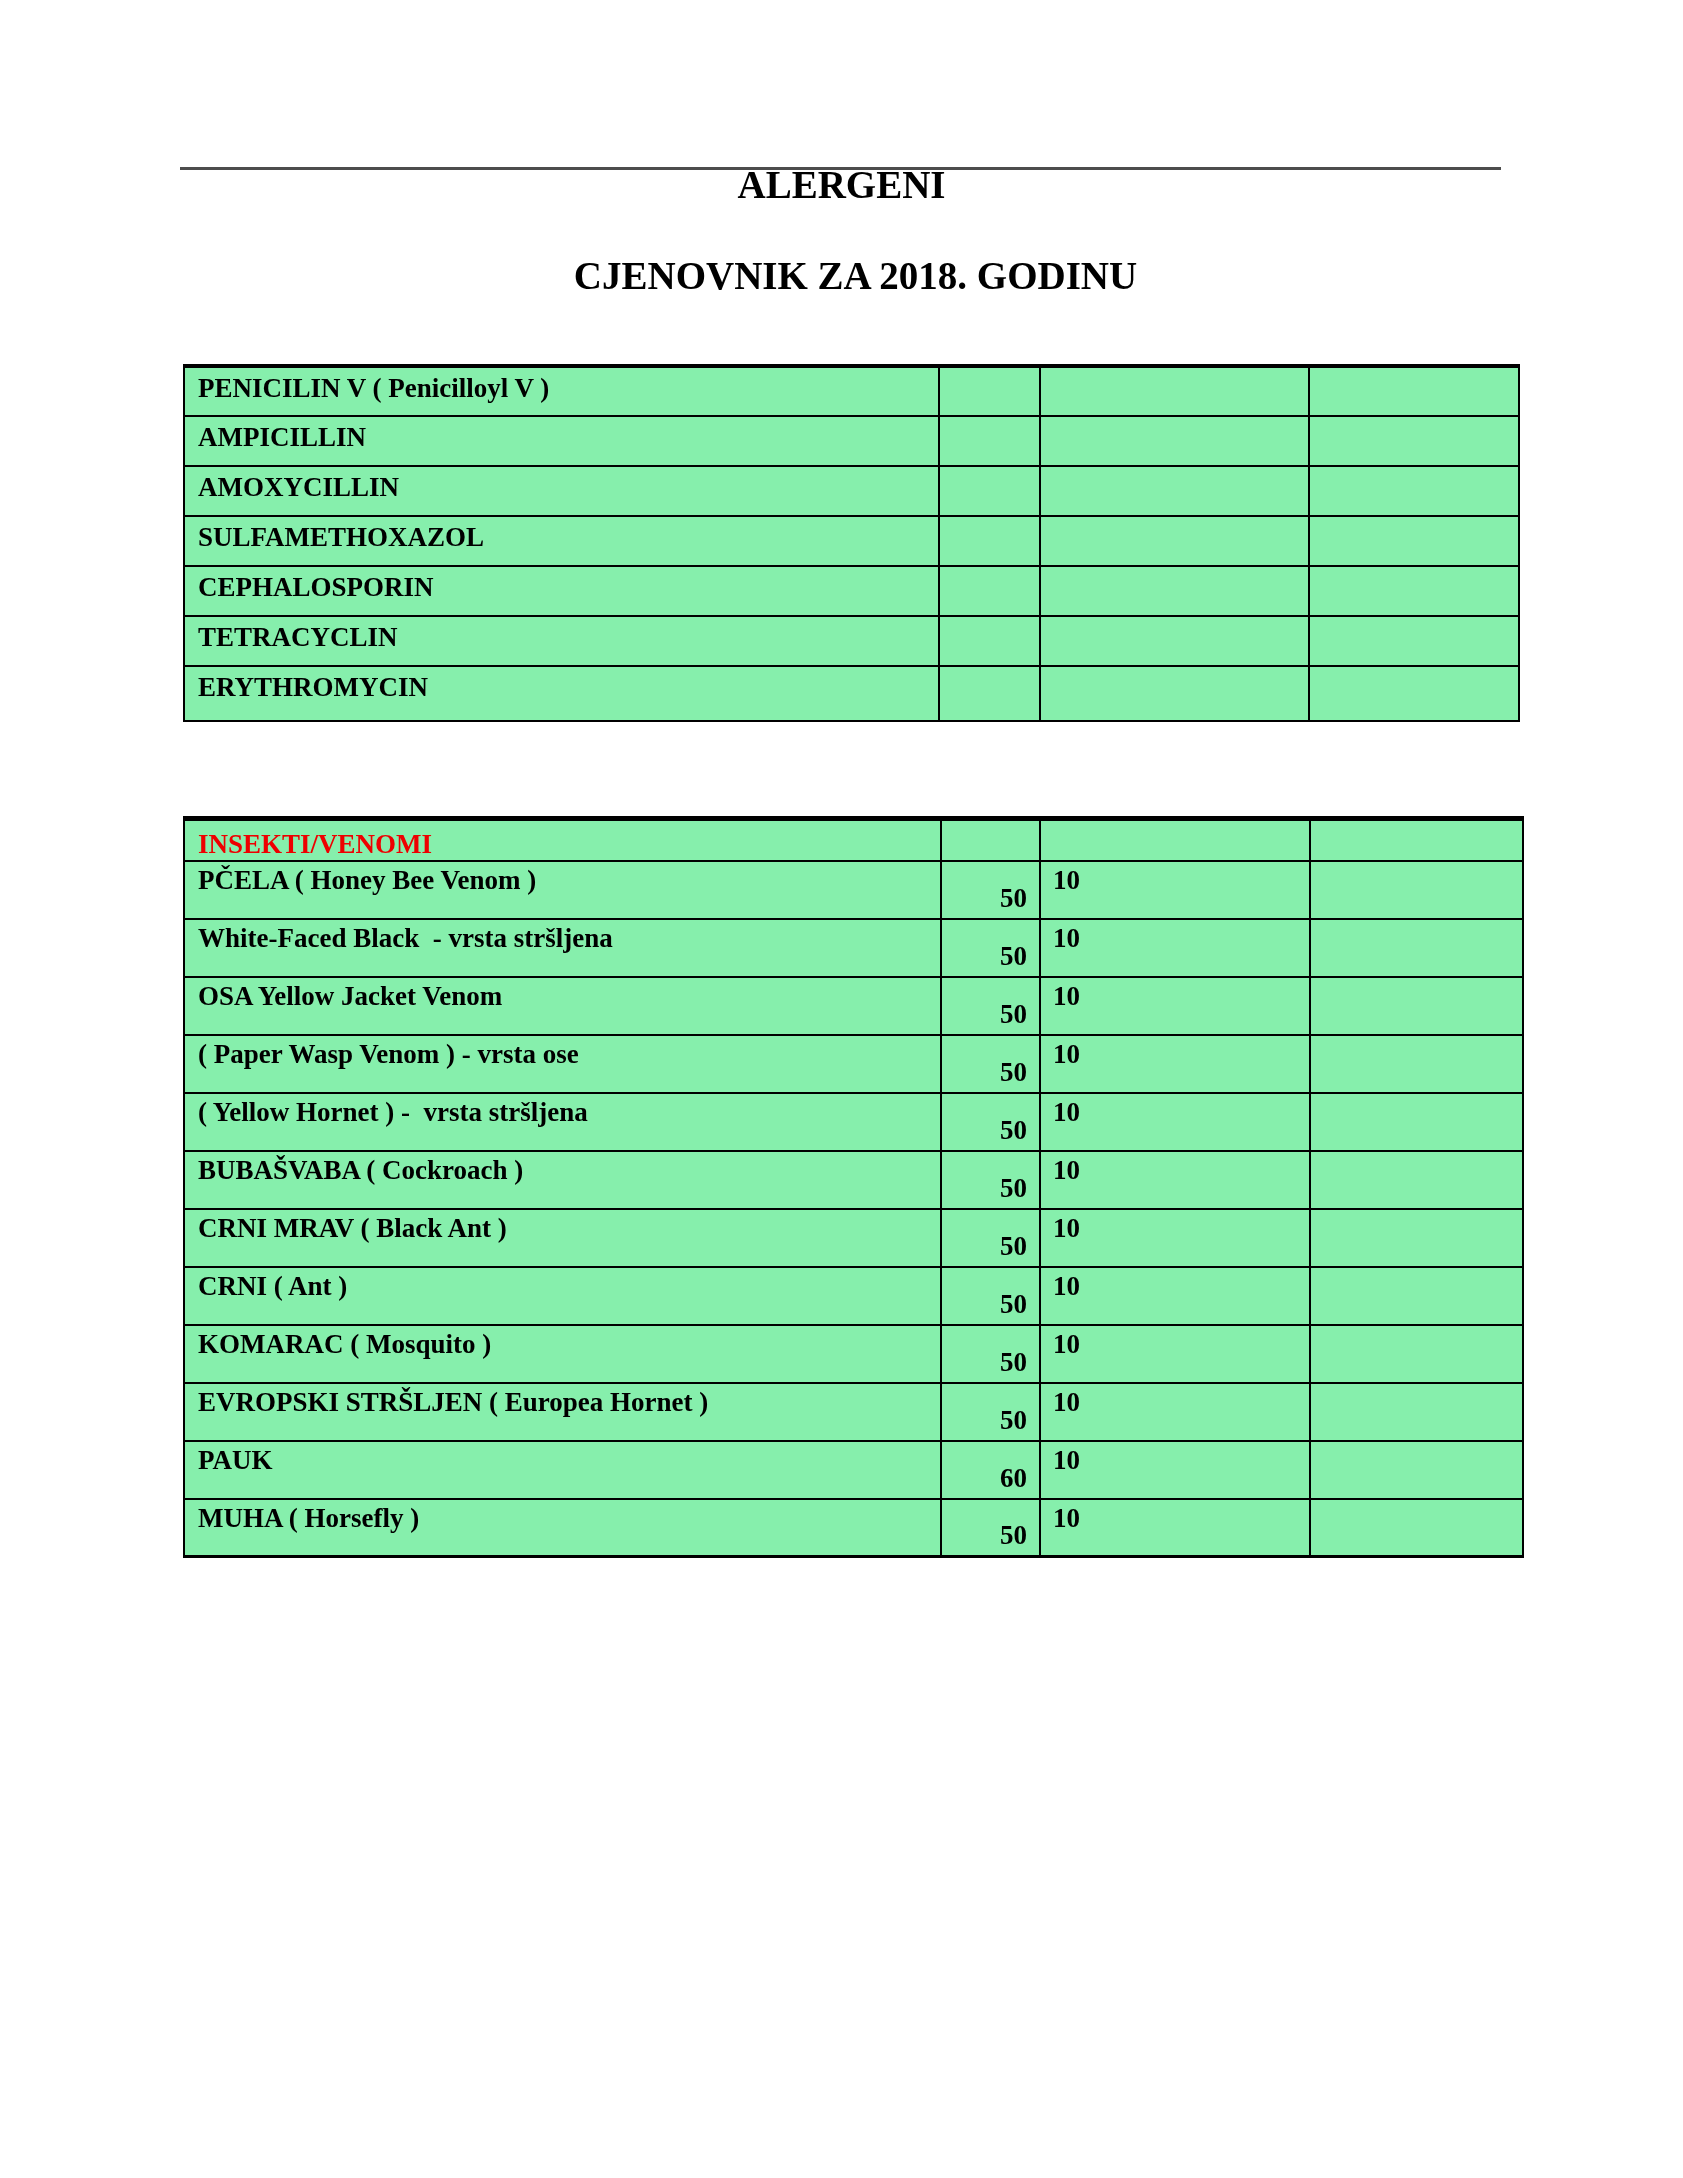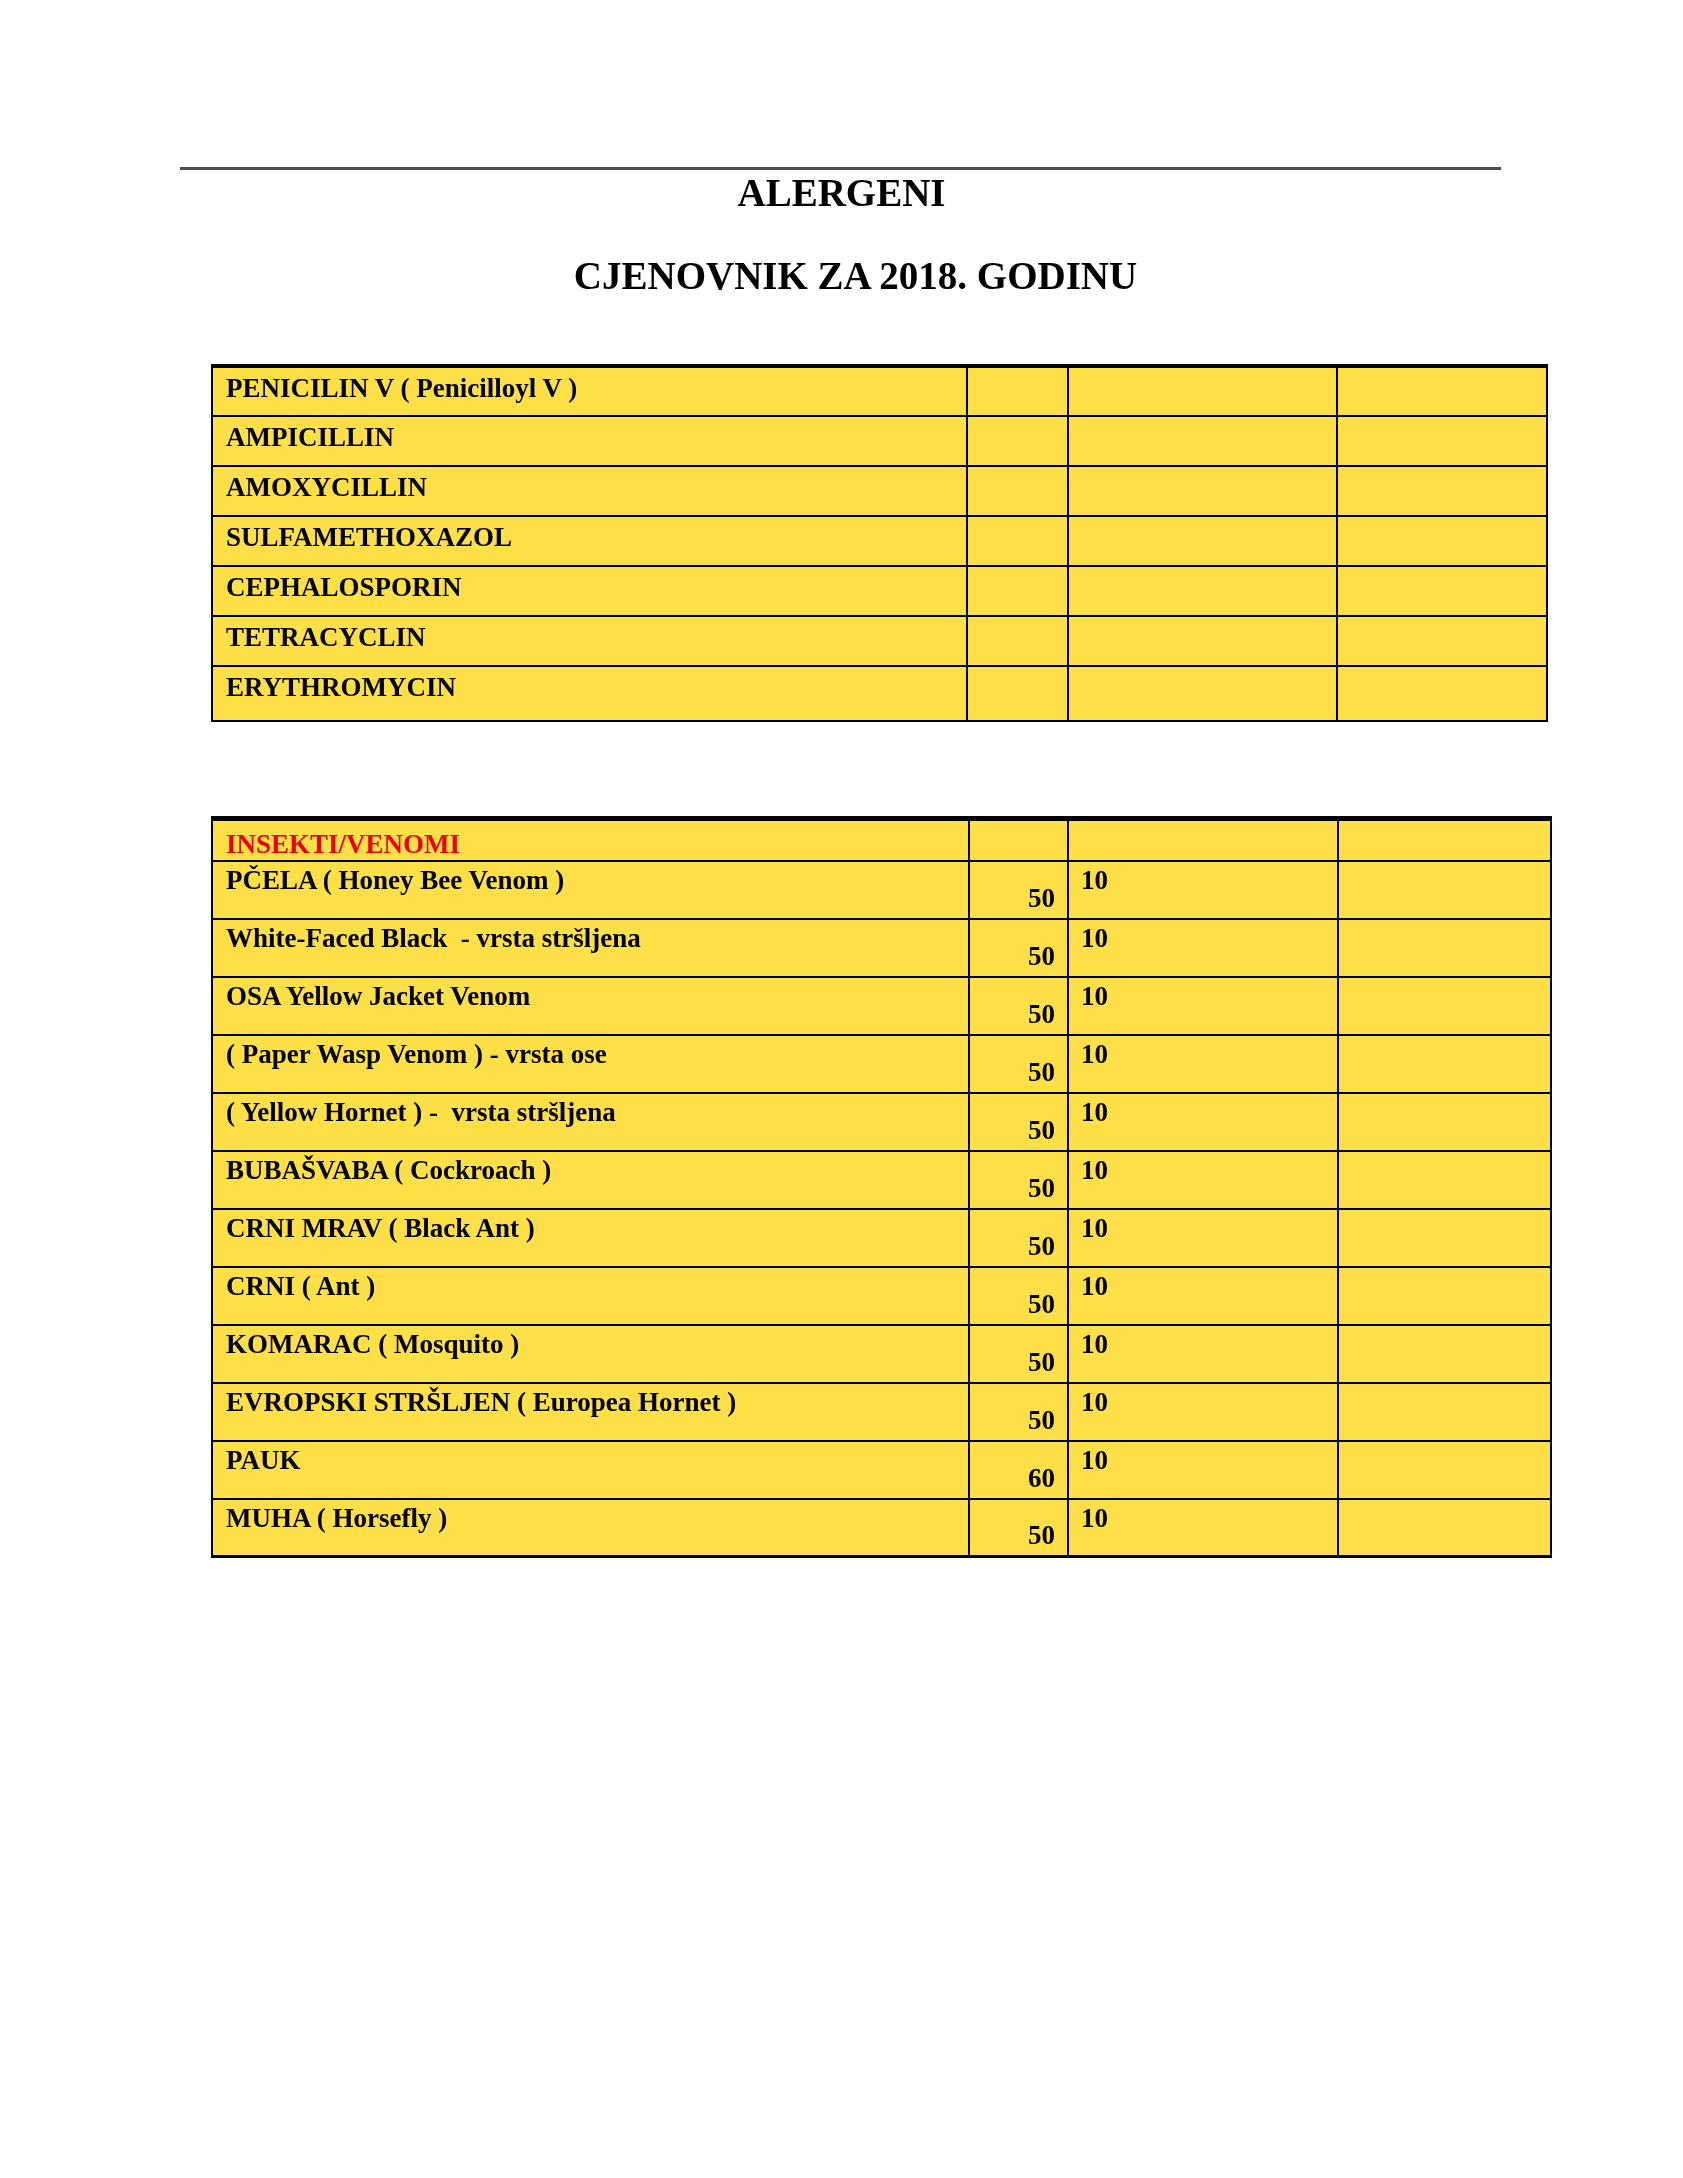--- a/index.html
+++ b/index.html
@@ -14,27 +14,26 @@
   .top-rule {
     position:absolute; left:180px; top:167px; width:1321px; height:3px;
     background:#4d4d4d;
   }
 
   .doc-title, .doc-subtitle {
     position:absolute; left:0; width:1683px; text-align:center;
     font-weight:bold; font-size:39px; line-height:46px; color:#000;
     white-space:pre;
   }
-  .doc-title { top:170px; }
+  .doc-title { top:162px; }
   .doc-subtitle { top:253px;padding-left:28px; }
 
   table {
     position:absolute; border-collapse:collapse; table-layout:fixed;
-    background:#fde047;
-    margin-left:28px;
+    background:#86efac;
   }
   td {
     border:2px solid #000;
     font-size:27px; font-weight:bold; line-height:30px; color:#000;
     overflow:hidden;
   }
   .lbl { white-space:pre; }
 
   
   .t1 { left:183px; top:364px; width:1336px; border:2px solid #000; border-top:4px solid #000; }

